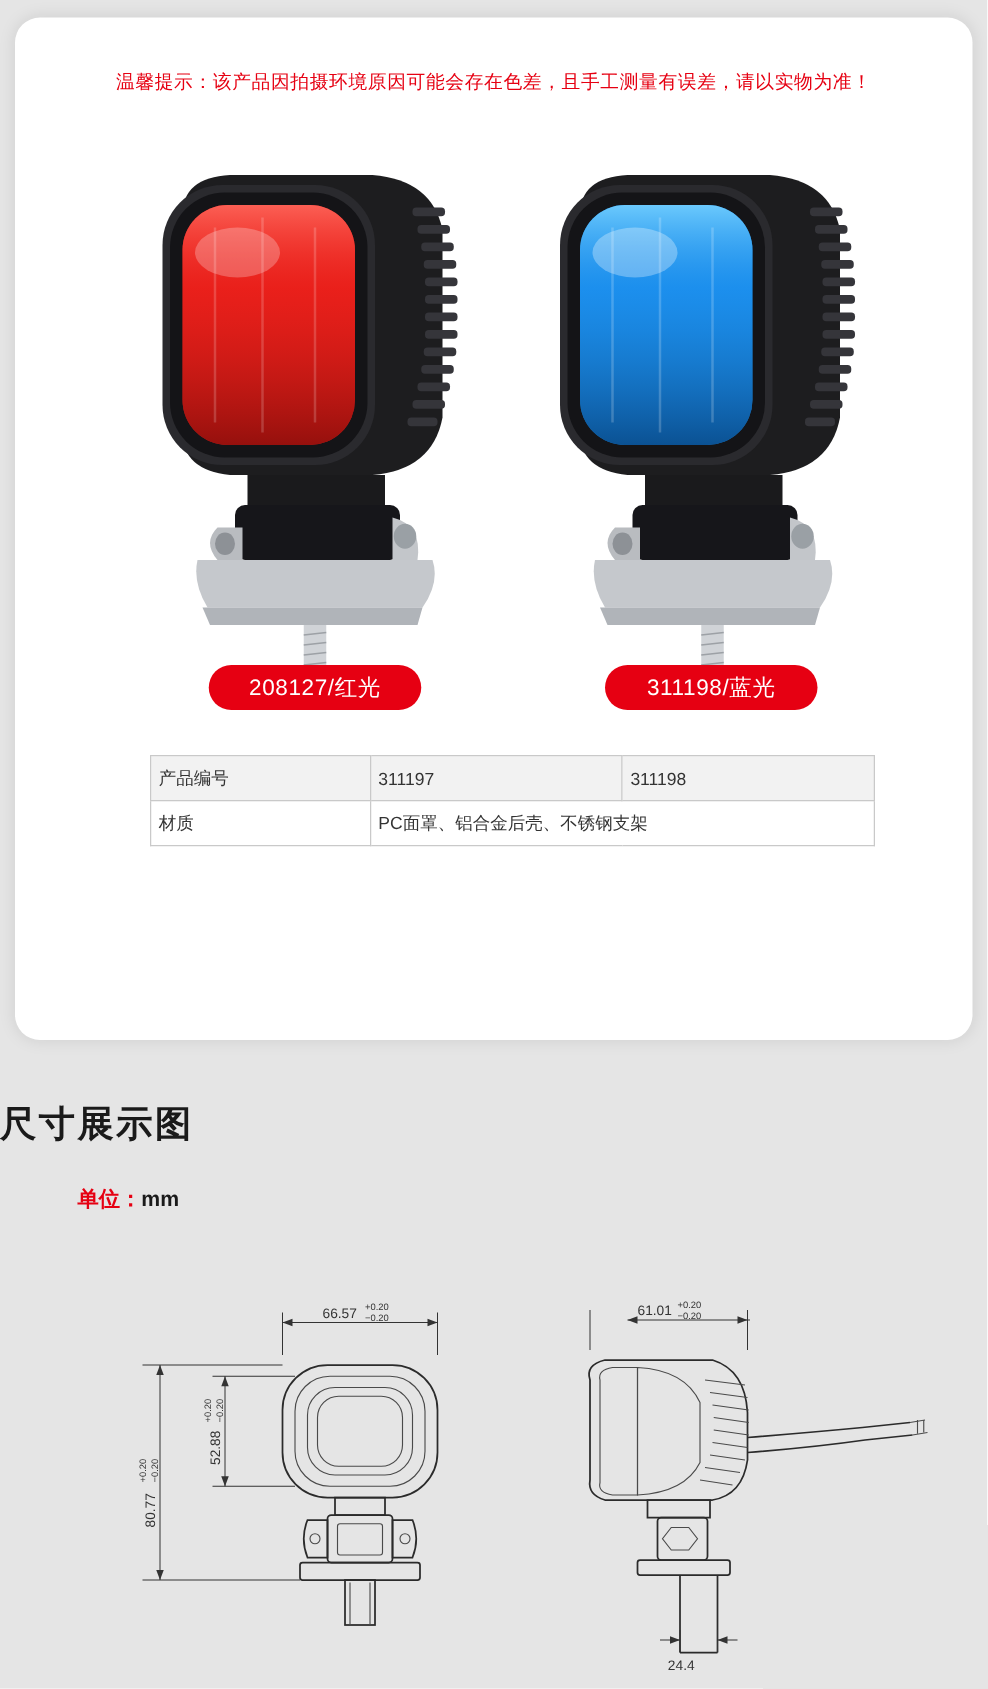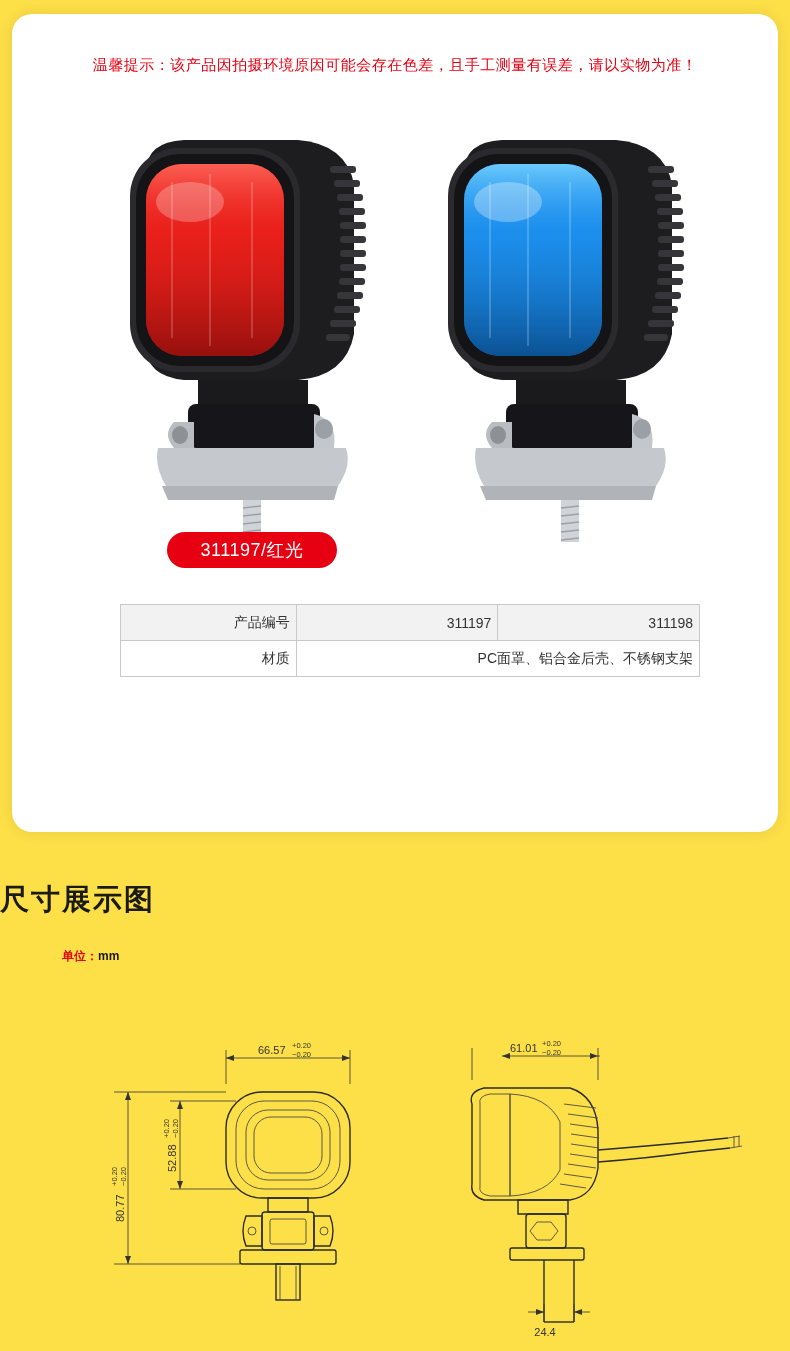--- a/index.html
+++ b/index.html
@@ -7,21 +7,21 @@
     width: 790px;
     height: 1351px;
     font-family: "Liberation Sans", sans-serif;
     background: #ffffff;
     overflow: hidden;
   }
   .page {
     position: relative;
     width: 790px;
     height: 1351px;
-    background: #fde047;
+    background: #e5e5e5;
     padding-left: 28px;
   }
 
   
   .card {
     position: absolute;
     left: 12px;
     top: 14px;
     width: 766px;
     height: 818px;
@@ -75,21 +75,21 @@
     left: 108px;
     top: 590px;
     width: 580px;
     border-collapse: collapse;
     font-size: 14px;
     color: #333333;
   }
   .spec-table td {
     border: 1px solid #c9c9c9;
     height: 36px;
-    text-align: right;
+    text-align: left;
     vertical-align: middle;
     padding: 0 6px;
   }
   .spec-table tr.shade td { background: #f2f2f2; }
   .spec-table td.label-col { width: 176px; }
   .spec-table td.val-col { width: 202px; }
 
   
   .section-title {
     position: absolute;
@@ -98,21 +98,21 @@
     width: 100%;
     font-size: 29px;
     font-weight: bold;
     color: #1a1a1a;
     letter-spacing: 2px;
   }
   .unit-label {
     position: absolute;
     left: 62px;
     top: 948px;
-    font-size: 12px;
+    font-size: 17px;
     color: #e60012;
     font-weight: bold;
   }
   .unit-label .mm {
     color: #1a1a1a;
     font-weight: bold;
   }
 
   .draw-wrap {
     position: absolute;
@@ -264,21 +264,22 @@
             <line x1="141" y1="426" x2="159" y2="424"></line>
             <line x1="141" y1="434" x2="159" y2="432"></line>
             <line x1="141" y1="442" x2="159" y2="440"></line>
           </g>
           <path d="M118 452 L182 452 L176 476 L124 476 Z" fill="#b8bcc1"></path>
           <path d="M124 476 L176 476 L172 492 L128 492 Z" fill="#9ea3a8"></path>
         </g>
       </svg>
     </div>
 
-    <div class="pill pill-left">311197/红光</div>
+    <div class="pill pill-left">208127/红光</div>
+    <div class="pill pill-right">311198/蓝光</div>
 
     <table class="spec-table">
       <tbody>
         <tr class="shade">
           <td class="label-col">产品编号</td>
           <td class="val-col">311197</td>
           <td class="val-col">311198</td>
         </tr>
         <tr>
           <td class="label-col">材质</td>

